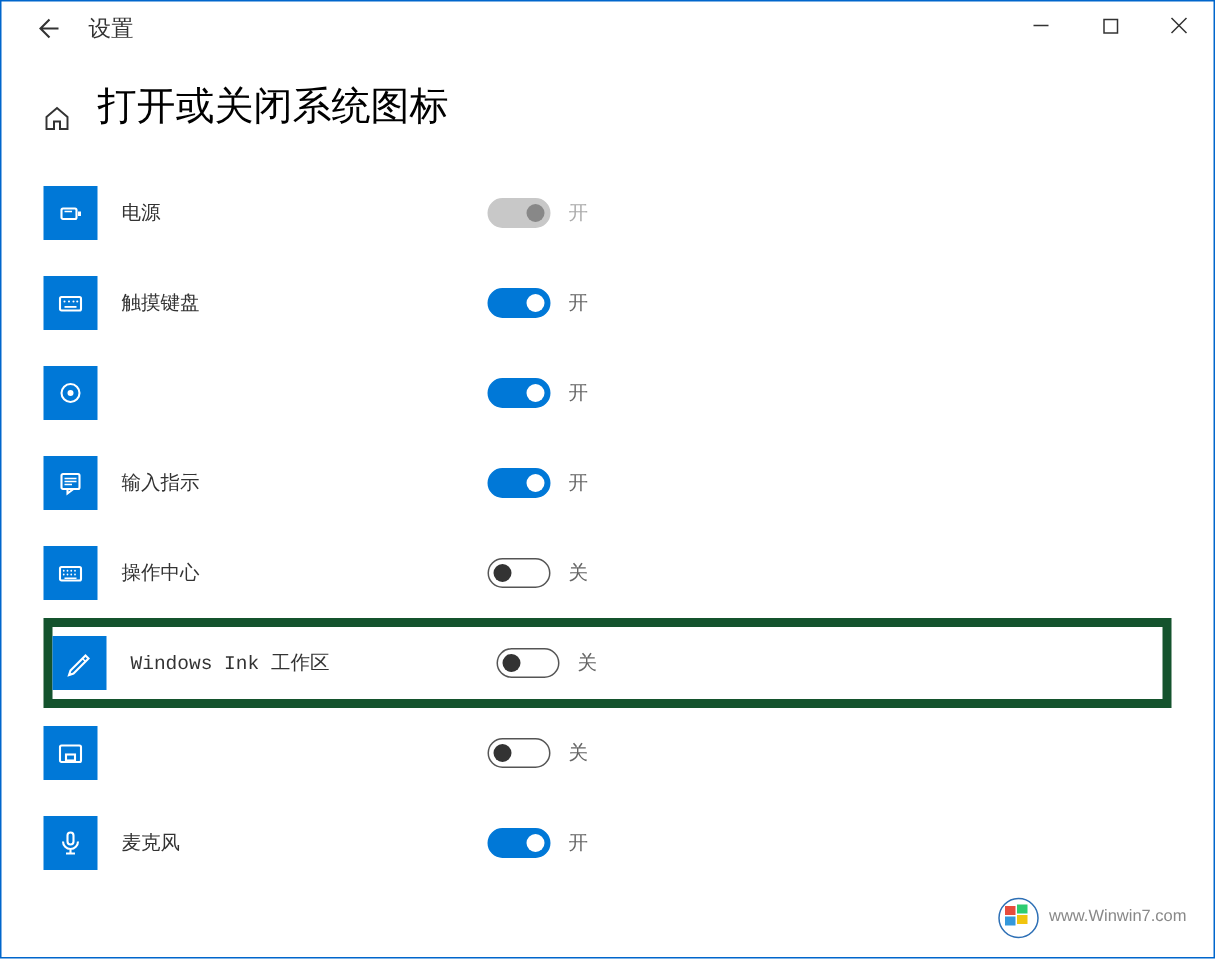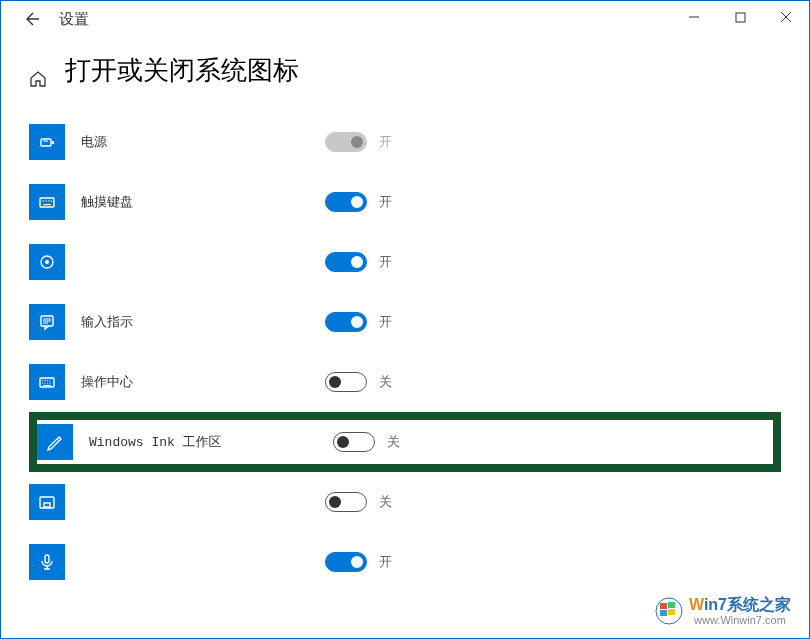--- a/index.html
+++ b/index.html
@@ -130,21 +130,21 @@
   position: absolute;
   top: 50%;
   transform: translateY(-50%);
 }
 .toggle-text {
   font-size: 13px;
   color: #666;
 }
 .toggle-text.disabled { color: #aaa; }
 .highlight-box {
-  border: 8px solid #14532d;
+  border: 6px solid #14532d;
 }
 .watermark {
   position: absolute;
   right: 18px;
   bottom: 12px;
   text-align: left;
   pointer-events: none;
 }
 .watermark-inner {
   display:flex;
@@ -322,37 +322,37 @@
           <div class="toggle-text">关</div>
         </div>
       </div>
       <div class="setting-row">
         <div class="icon-tile">
           <svg width="20" height="20" viewBox="0 0 20 20">
             <rect x="8" y="3" width="4" height="8" rx="2" stroke="#fff" stroke-width="1.4" fill="none"></rect>
             <path d="M5 9 A5 5 0 0 0 15 9 M10 14 L10 17 M7 17 L13 17" stroke="#fff" stroke-width="1.4" fill="none"></path>
           </svg>
         </div>
+        <div class="setting-label">麦克风</div>
         <div class="toggle-wrap">
           <div class="toggle on">
             <div class="knob"></div>
           </div>
           <div class="toggle-text">开</div>
         </div>
       </div>
     </div>
 </div>
 
 <div class="watermark">
   <div class="watermark-inner">
     <svg width="28" height="28" viewBox="0 0 28 28">
       <circle cx="14" cy="14" r="13" fill="none" stroke="#2d6fb5" stroke-width="1"></circle>
       <rect x="5" y="6" width="7" height="6" fill="#e74c3c"></rect>
       <rect x="13" y="5" width="7" height="6" fill="#2ecc71"></rect>
       <rect x="5" y="13" width="7" height="6" fill="#3498db"></rect>
       <rect x="13" y="12" width="7" height="6" fill="#f1c40f"></rect>
     </svg>
     <div>
-      <div class="watermark-text1"><span class="w">W</span><span class="rest">in7系统之家</span></div>
       <div class="watermark-text2">www.Winwin7.com</div>
     </div>
   </div>
 </div>
 
 </body></html>

